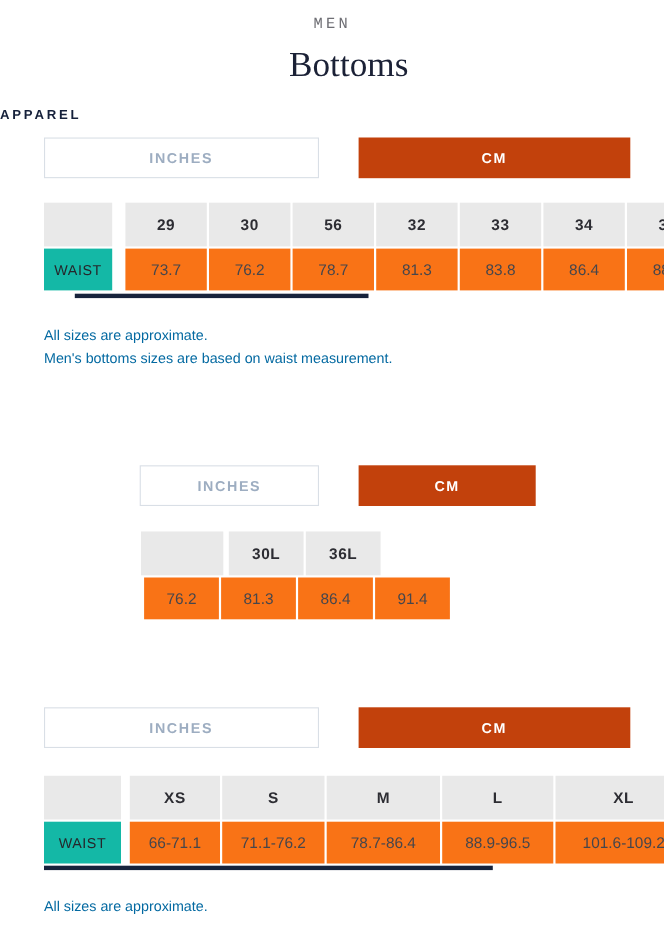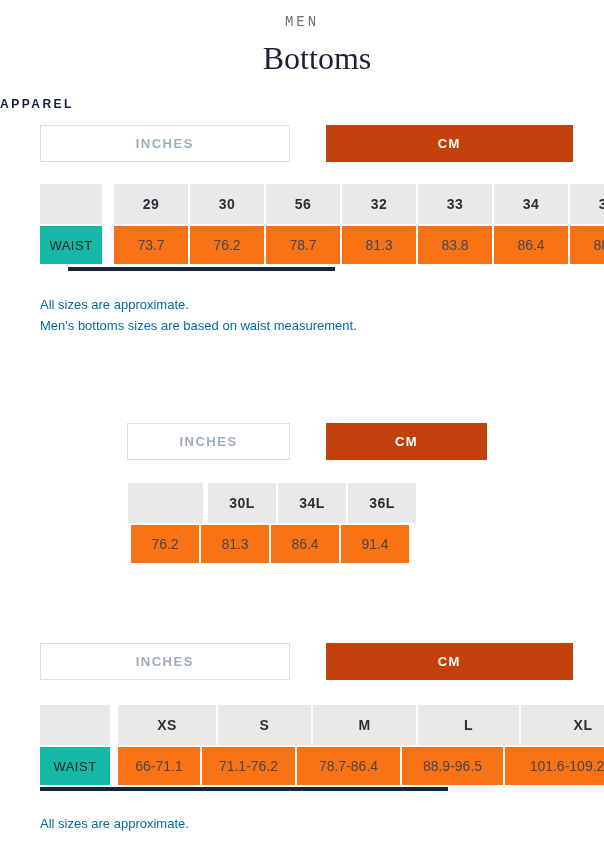--- a/index.html
+++ b/index.html
@@ -96,42 +96,41 @@
   <div class="toggle" style="left:127px; top:423px; width:360px;">
     <div class="tab tab-inches">INCHES</div>
     <div class="tab tab-cm">CM</div>
   </div>
 
   <div class="sizetable t2" style="left:128px; top:483px; width:358px;">
     <div class="trow hrow">
       <div class="cell labelcell"></div>
       <div class="cell sp"></div>
       <div class="cell col">30L</div>
-      <div class="cell col">34L</div>
       <div class="cell col">36L</div>
     </div>
     <div class="trow drow">
       <div class="cell sp"></div>
       <div class="cell col">76.2</div>
       <div class="cell col">81.3</div>
       <div class="cell col">86.4</div>
       <div class="cell col">91.4</div>
     </div>
   </div>
 
   <div class="toggle" style="left:40px; top:643px; width:533px;">
     <div class="tab tab-inches">INCHES</div>
     <div class="tab tab-cm">CM</div>
   </div>
 
   <div class="sizetable t3" style="left:40px; top:705px; width:564px;">
     <div class="trow hrow">
       <div class="cell labelcell"></div>
       <div class="cell sp"></div>
-      <div class="cell" style="width:98px;">XS</div>
+      <div class="cell" style="width:82px;">XS</div>
       <div class="cell" style="width:93px;">S</div>
       <div class="cell" style="width:103px;">M</div>
       <div class="cell" style="width:101px;">L</div>
       <div class="cell" style="width:124px;">XL</div>
     </div>
     <div class="trow drow">
       <div class="cell labelcell">WAIST</div>
       <div class="cell sp"></div>
       <div class="cell" style="width:82px;">66-71.1</div>
       <div class="cell" style="width:93px;">71.1-76.2</div>

